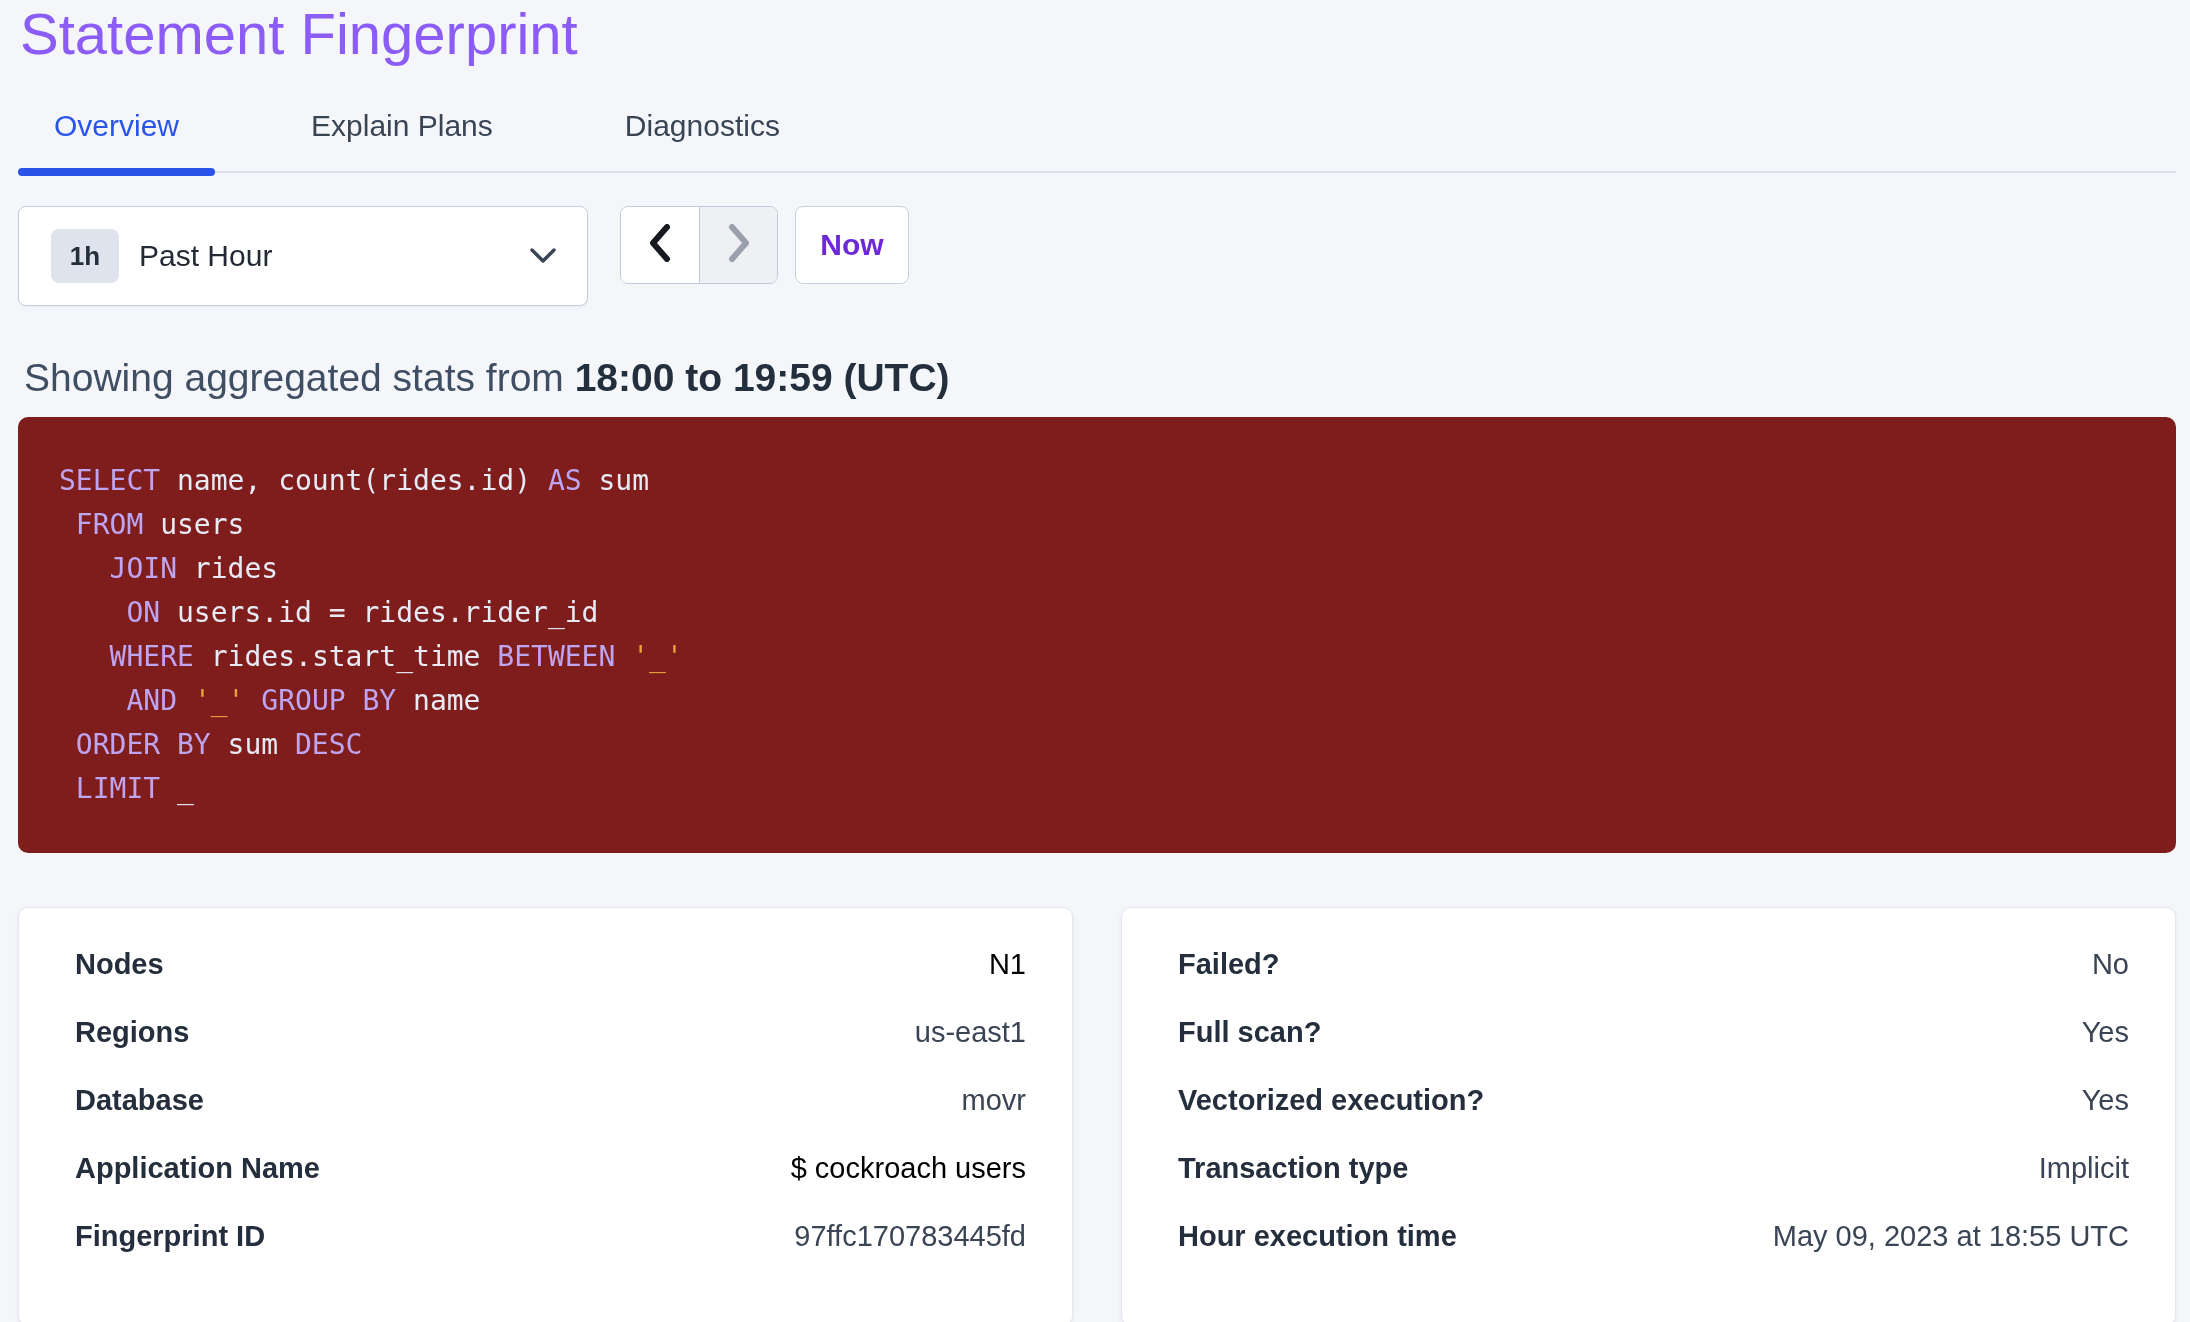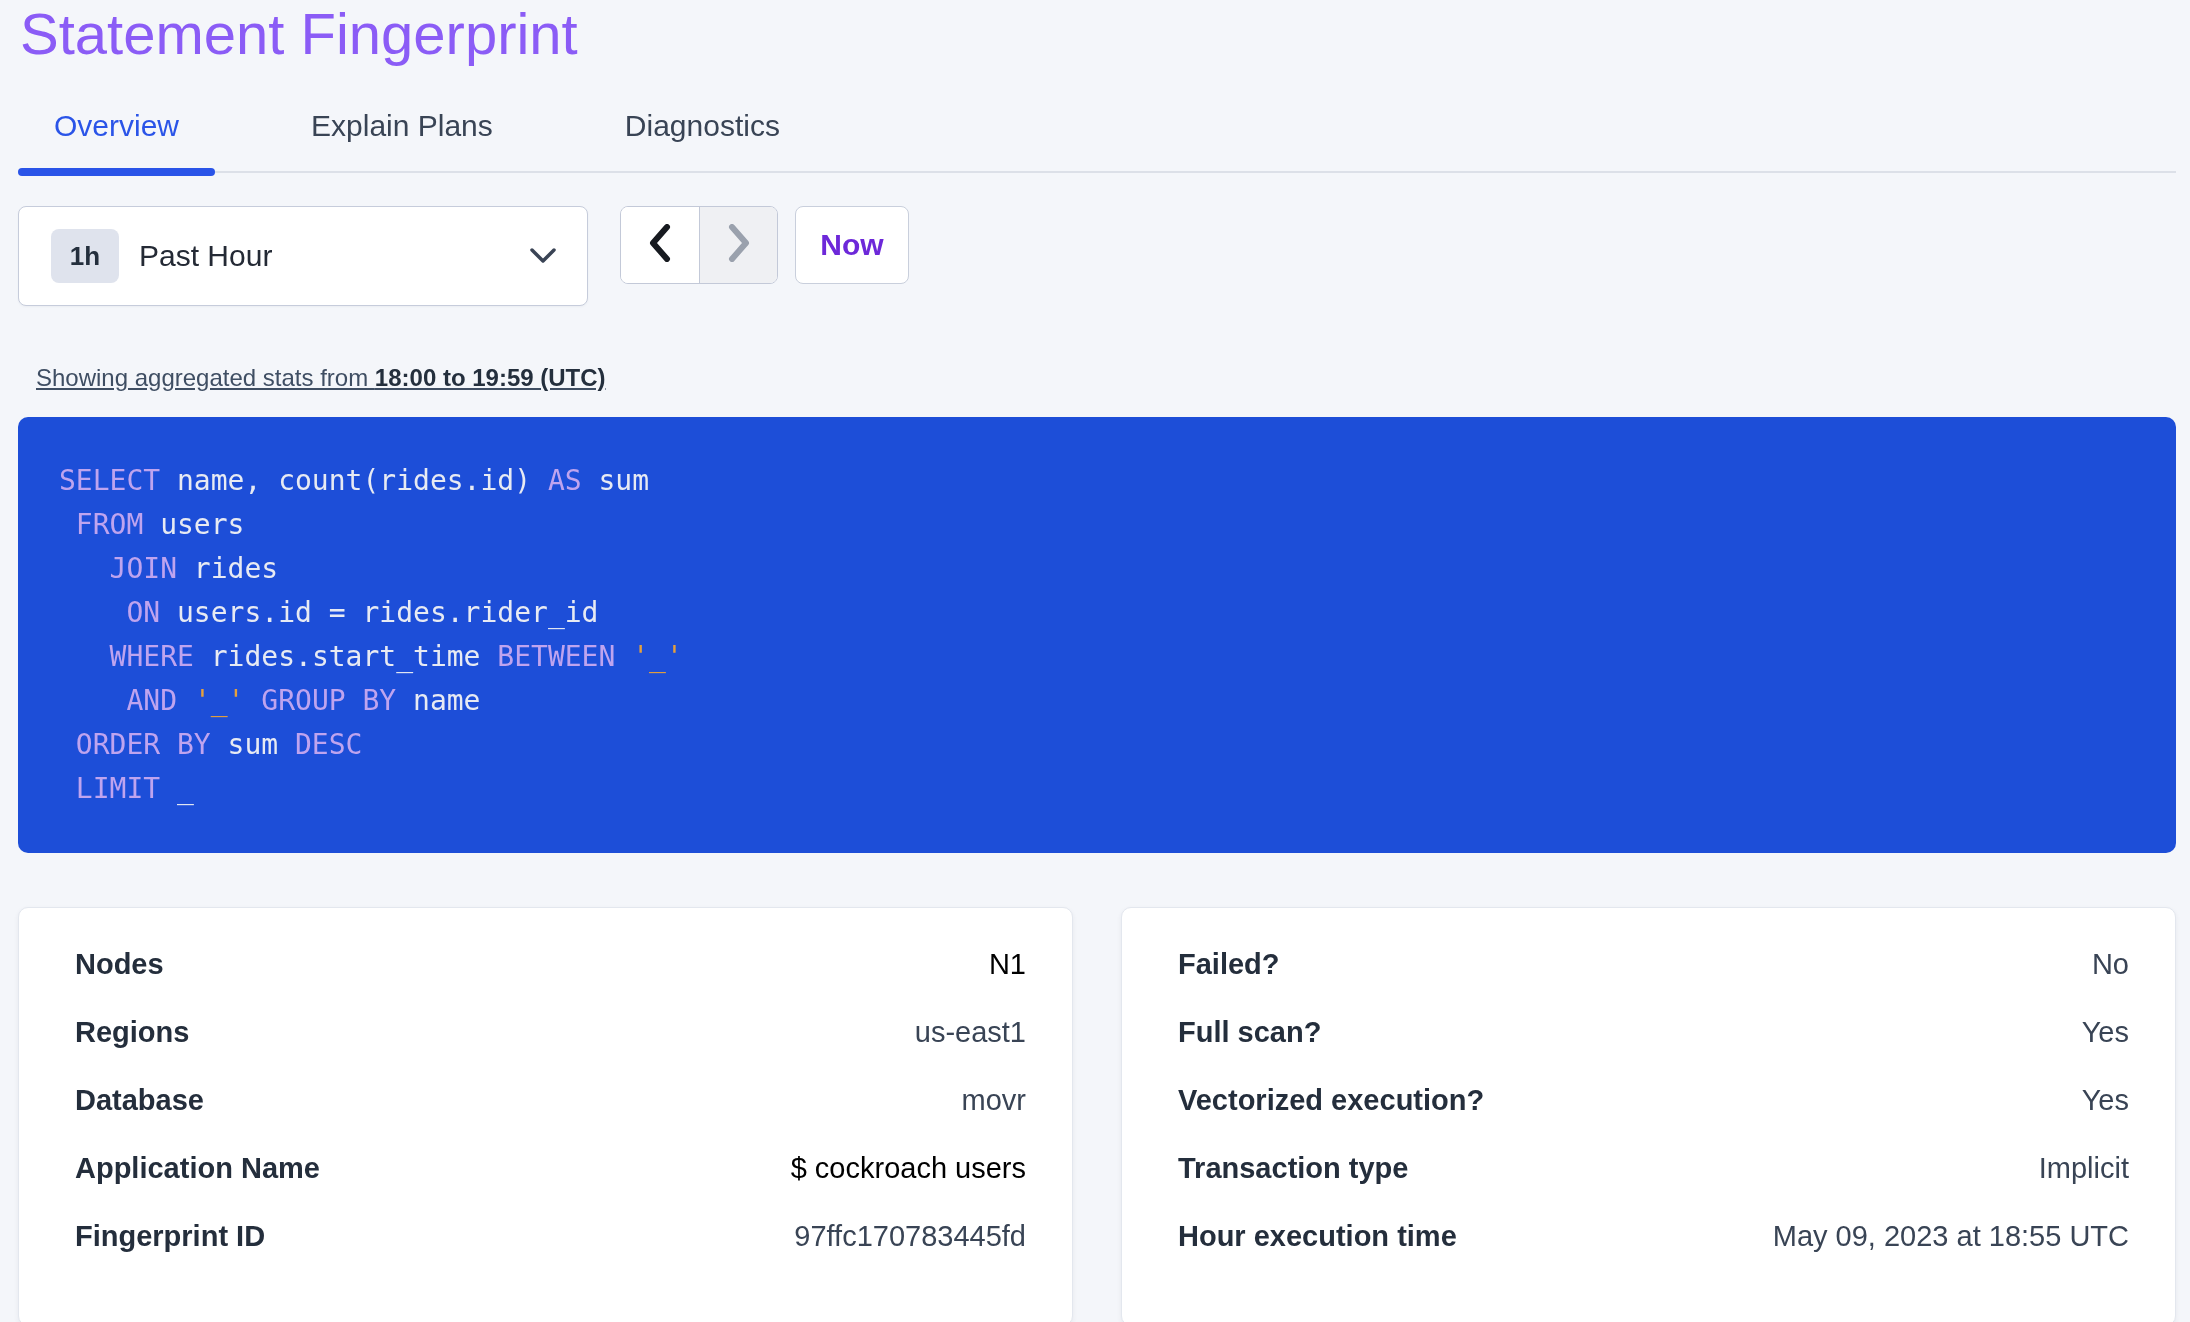--- a/index.html
+++ b/index.html
@@ -101,32 +101,31 @@
     border:1px solid #c9cfdc;
     border-radius:8px;
     display:flex; align-items:center; justify-content:center;
     font-size:30px; font-weight:600; color:#6d28d9;
     cursor:default;
   }
 
   
   .stats-line {
     margin-top:55px;
-    margin-left:18px;
-    font-size:24px;
+    margin-left:6px;
+    font-size:39px;
     line-height:34px;
     color:#3f4e63;
-    text-decoration:underline;
   }
   .stats-line b { color:#242f3d; font-weight:700; }
 
   
   .sql-box {
     margin-top:22px;
-    background:#1d4ed8;
+    background:#7f1d1d;
     border-radius:10px;
     padding:42px 40px 42px 41px;
     height:436px;
   }
   .sql-box pre {
     font-family:"DejaVu Sans Mono", monospace;
     font-size:28px;
     line-height:44px;
     color:#e7eaf3;
     white-space:pre;

